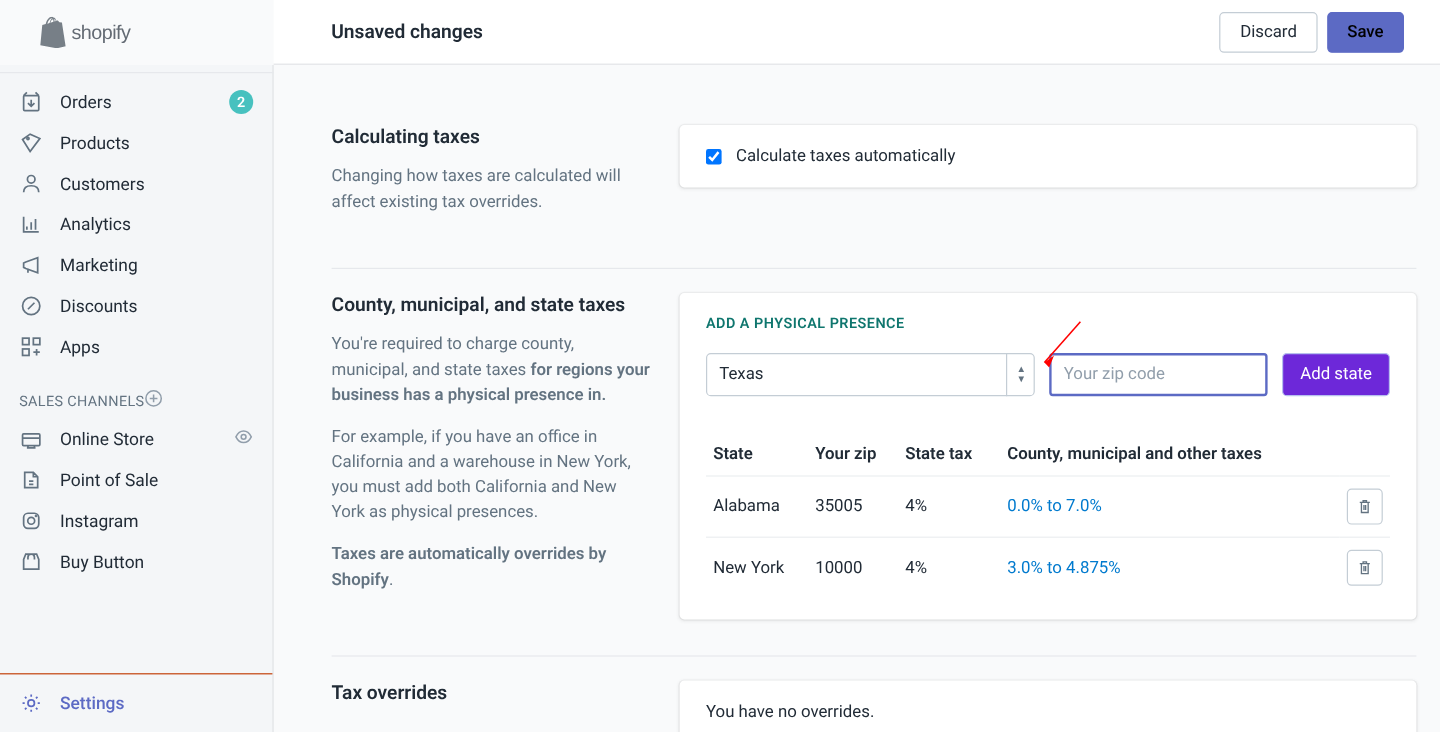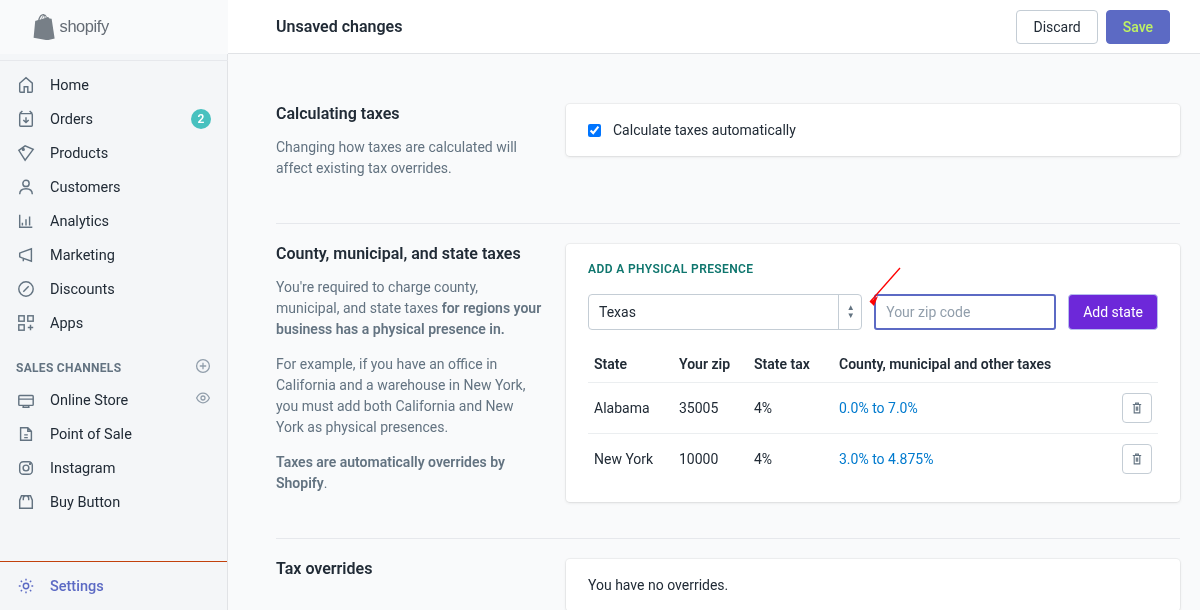--- a/index.html
+++ b/index.html
@@ -6,30 +6,30 @@
     body { font-family: -apple-system, BlinkMacSystemFont, "Segoe UI", Roboto, Helvetica, Arial, sans-serif; font-size: 14px; color: #212b36; background: #f9fafb; width: 1200px; height: 610px; overflow: hidden; }
 
     
     .topbar { position: fixed; top: 0; left: 0; right: 0; height: 54px; display: flex; align-items: center; background: #f9fafb; z-index: 10; }
     .logo-area { width: 228px; height: 68px; display: flex; align-items: center; padding-left: 31px; border-bottom: 1px solid #e6e8ec; }
     .logo-area svg { height: 26px; }
     .header-strip { flex: 1; height: 54px; background: #fff; border-bottom: 1px solid #e1e3e6; display: flex; align-items: center; padding: 0 30px 0 48px; }
     .unsaved { font-weight: 600; color: #212b36; font-size: 16px; flex: 1; }
     .btn { border-radius: 4px; padding: 8px 16px; font-size: 14px; cursor: pointer; font-family: inherit; }
     .btn-secondary { background: #fff; border: 1px solid #c4cdd5; color: #212b36; margin-right: 8px; }
-    .btn-primary { background: #5c6ac4; border: 1px solid #5c6ac4; color: #bef264; font-weight: 500; }
+    .btn-primary { background: #5c6ac4; border: 1px solid #5c6ac4; color: #000000; font-weight: 500; }
 
     
     .sidebar { position: fixed; top: 54px; left: 0; bottom: 0; width: 228px; background: #f4f6f8; border-right: 1px solid #e1e3e6; display: flex; flex-direction: column; }
     .nav { padding-top: 14px; }
     .nav-item { display: flex; align-items: center; padding: 7px 16px; color: #212b36; cursor: pointer; font-size: 14.5px; }
     .nav-item .nav-icon { width: 20px; height: 20px; margin-right: 14px; display: flex; align-items: center; justify-content: center; color: #637381; }
     .nav-item .nav-label { flex: 1; }
     .nav-item .badge { background: #47c1bf; color: #fff; border-radius: 10px; min-width: 20px; height: 20px; display: inline-flex; align-items: center; justify-content: center; font-size: 12px; font-weight: 600; padding: 0 6px; }
-    .nav-section { display: flex; align-items: center; justify-content: space-between; padding: 18px 16px 6px; font-size: 12px; font-weight: 700; color: #637381; letter-spacing: 0.3px; }
+    .nav-section { display: flex; align-items: center; padding: 18px 16px 6px; font-size: 12px; font-weight: 400; color: #637381; letter-spacing: 0.3px; }
     .nav-section .add-icon { color: #919eab; cursor: pointer; }
     .nav-item .eye-icon { color: #919eab; }
     .settings-area { margin-top: auto; border-top: 1px solid #c2410c; }
     .settings-area .nav-item { color: #5c6ac4; font-weight: 500; padding: 14px 16px; }
     .settings-area .nav-item .nav-icon { color: #5c6ac4; }
 
     
     .main { position: absolute; top: 54px; left: 228px; right: 0; bottom: 0; overflow-y: auto; padding: 30px 20px 0 48px; }
     .section { display: flex; padding: 20px 0 30px; border-bottom: 1px solid #e6e8ec; }
     .section:last-child { border-bottom: none; }
@@ -38,21 +38,21 @@
     .section-desc { font-size: 14px; color: #637381; line-height: 1.5; margin-bottom: 14px; }
     .section-desc strong { color: #637381; font-weight: 600; }
     .section-right { flex: 1; }
     .card { background: #fff; border-radius: 4px; box-shadow: 0 0 0 1px rgba(63,63,68,.05), 0 1px 3px rgba(63,63,68,.12); padding: 18px 22px; }
 
     .checkbox-row { display: flex; align-items: center; }
     .checkbox-row input { margin-right: 12px; }
     .checkbox-row label { font-size: 14px; color: #212b36; }
 
     .card-heading { font-size: 12px; font-weight: 600; color: #0f766e; letter-spacing: 0.4px; margin-bottom: 18px; }
-    .input-row { display: flex; gap: 12px; margin-bottom: 18px; justify-content: space-between; }
+    .input-row { display: flex; gap: 12px; margin-bottom: 32px; justify-content: space-between; }
     .select-wrap { position: relative; flex: 1; }
     .select-wrap select { width: 100%; height: 36px; padding: 0 28px 0 10px; font-size: 14px; border: 1px solid #c4cdd5; border-radius: 4px; background: #fff; appearance: none; -webkit-appearance: none; font-family: inherit; color: #212b36; }
     .select-arrows { position: absolute; right: 0; top: 0; bottom: 0; width: 24px; border-left: 1px solid #c4cdd5; display: flex; flex-direction: column; align-items: center; justify-content: center; pointer-events: none; color: #637381; font-size: 8px; line-height: 8px; }
     .zip-input { width: 182px; height: 36px; padding: 0 10px; border: 2px solid #5c6ac4; border-radius: 3px; font-size: 14px; font-family: inherit; outline: none; }
     .zip-input::placeholder { color: #919eab; }
     .add-state-btn { height: 36px; padding: 0 14px; border-radius: 4px; border: 1px solid #b7bfee; background: #6d28d9; color: #fff; font-size: 14px; font-family: inherit; cursor: pointer; }
 
     .tax-table { width: 100%; border-collapse: collapse; }
     .tax-table th { text-align: left; font-weight: 600; font-size: 14px; color: #212b36; padding: 8px 6px 10px; border-bottom: 1px solid #ebeef0; }
     .tax-table td { padding: 10px 6px; border-bottom: 1px solid #ebeef0; font-size: 14px; color: #212b36; vertical-align: middle; }
@@ -79,28 +79,20 @@
   </div>
   <div class="header-strip">
     <div class="unsaved">Unsaved changes</div>
     <button class="btn btn-secondary">Discard</button>
     <button class="btn btn-primary">Save</button>
   </div>
 </div>
 
 <div class="sidebar">
   <div class="nav">
-    <div class="nav-item">
-      <span class="nav-icon">
-          <svg class="icon-svg" viewBox="0 0 20 20" fill="none" stroke="currentColor" stroke-width="1.6">
-            <path d="M3 8l7-6 7 6v9a1 1 0 01-1 1h-4v-6H8v6H4a1 1 0 01-1-1V8z"></path>
-          </svg>
-        </span>
-      <span class="nav-label">Home</span>
-    </div>
     <div class="nav-item">
       <span class="nav-icon">
           <svg class="icon-svg" viewBox="0 0 20 20" fill="none" stroke="currentColor" stroke-width="1.6">
             <rect x="3" y="4" width="14" height="14" rx="1"></rect>
             <path d="M3 4l3-3M17 4l-3-3M10 8v6M7 11l3 3 3-3"></path>
           </svg>
         </span>
       <span class="nav-label">Orders</span>
       <span class="badge">2</span>
     </div>

